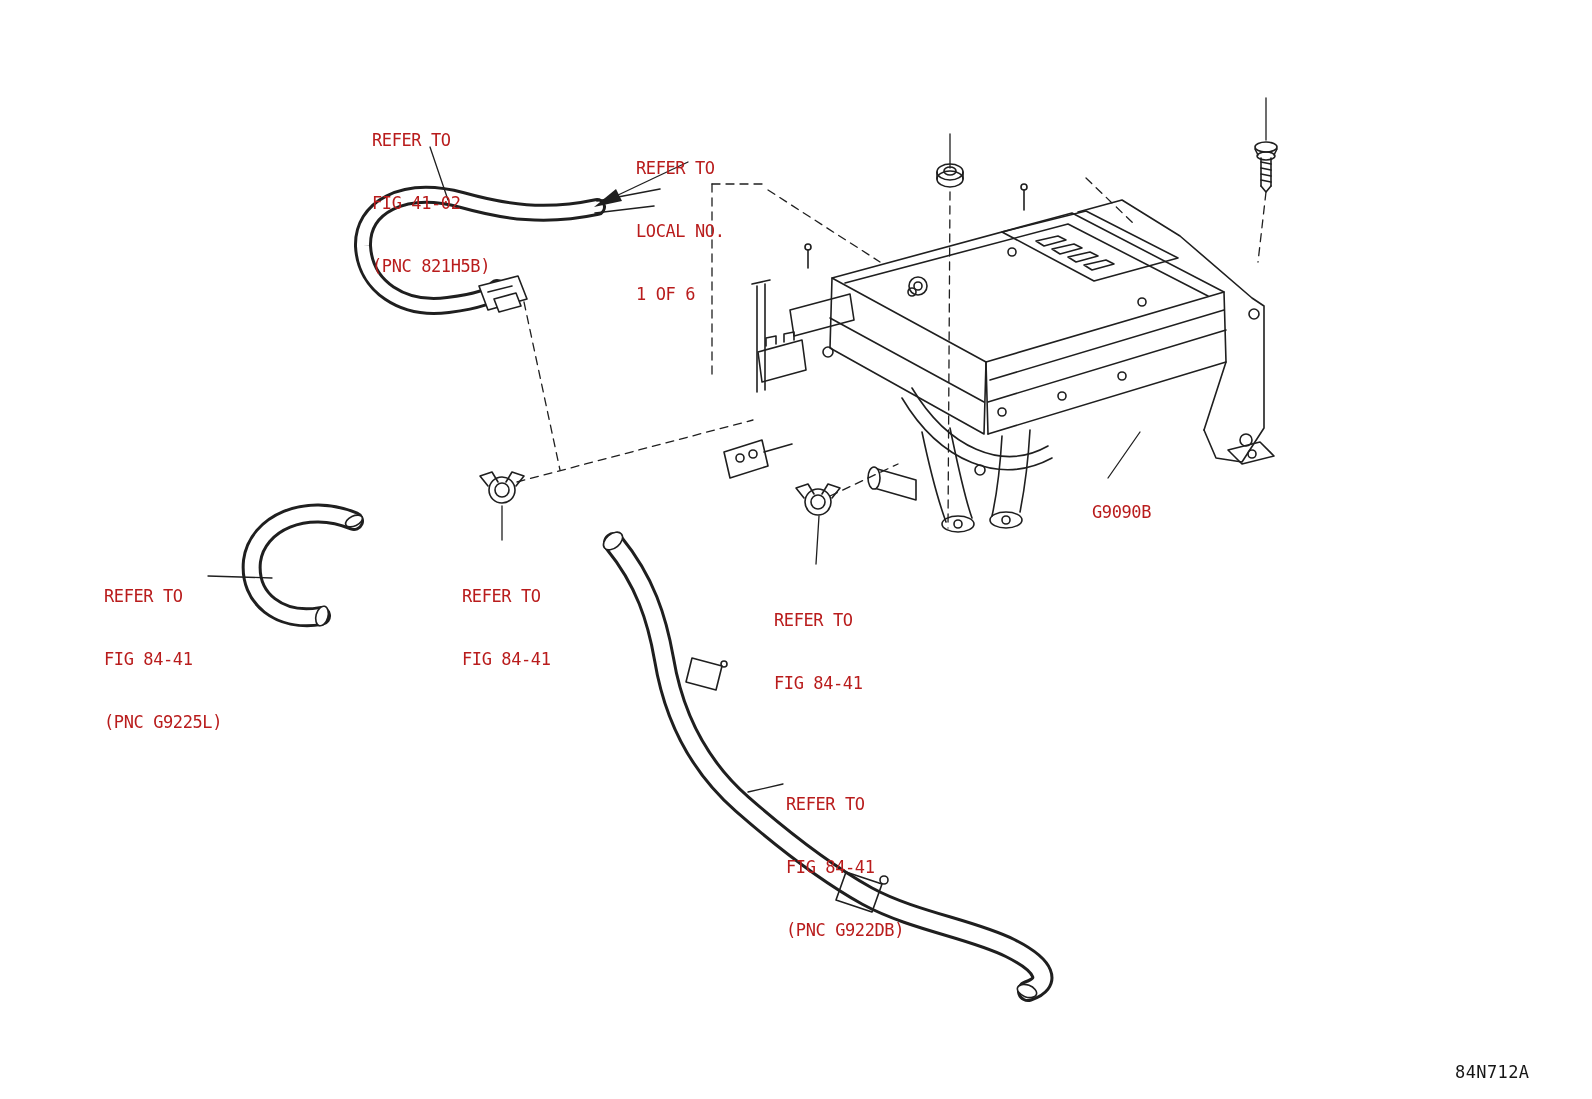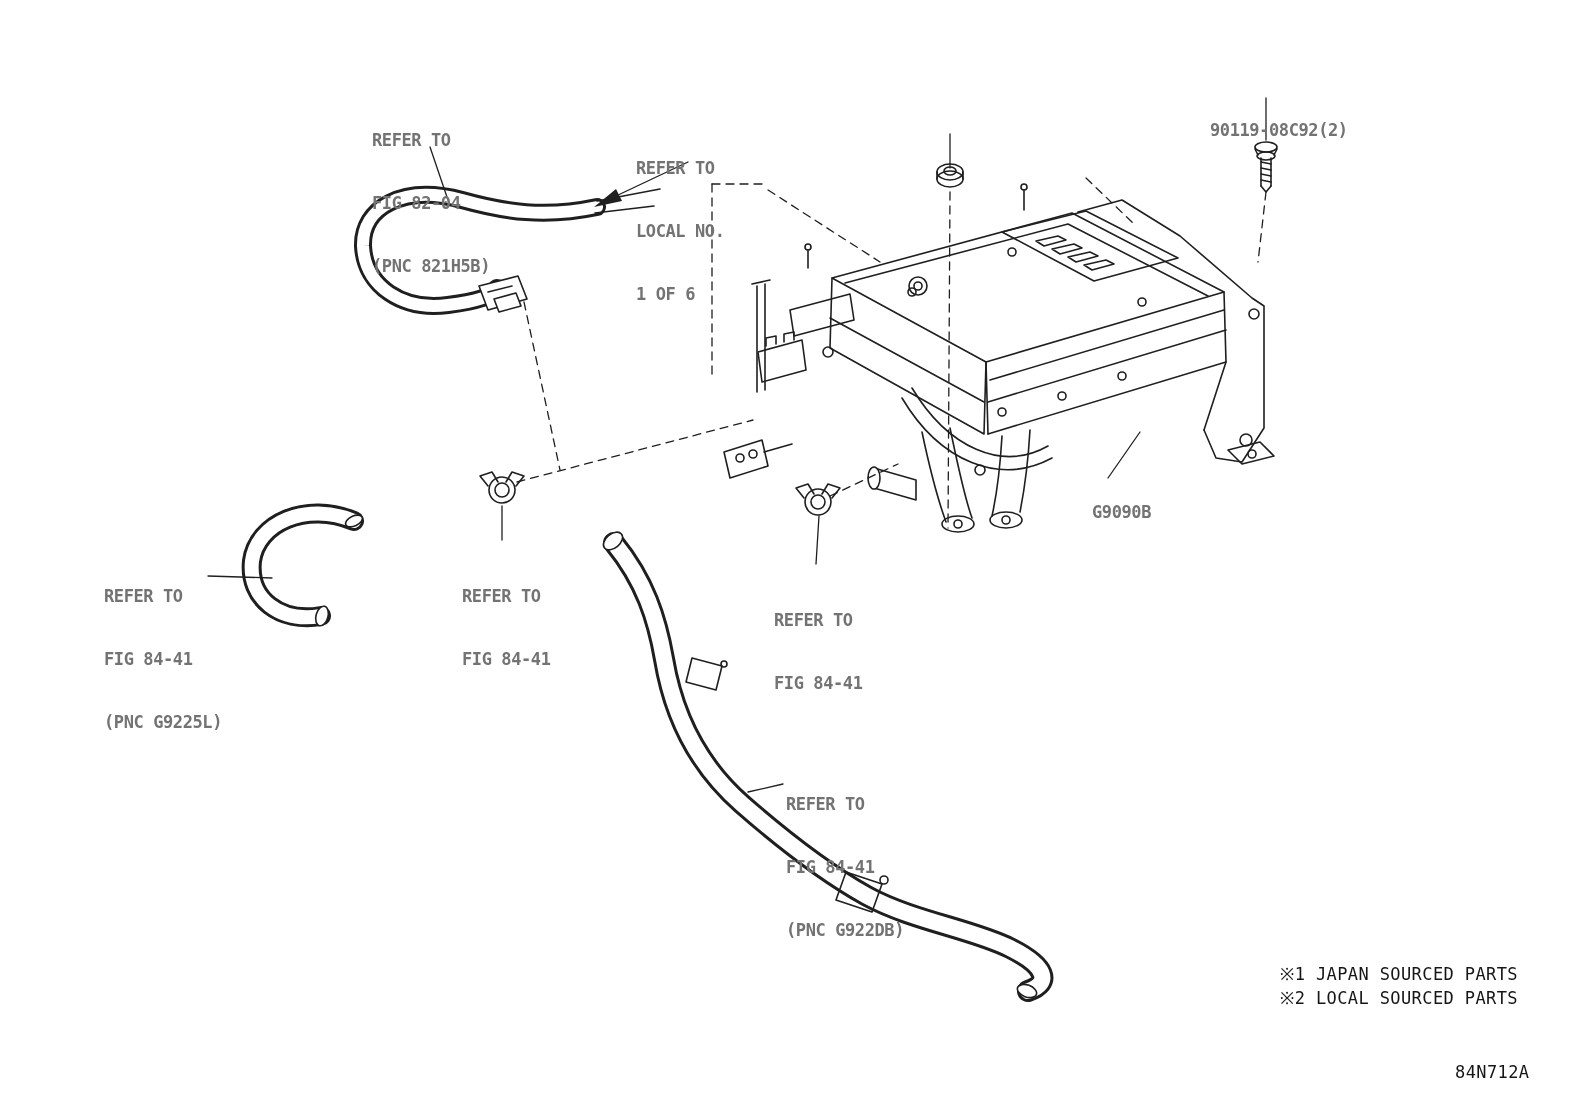--- a/index.html
+++ b/index.html
@@ -12,22 +12,21 @@
     color:#161616;
   }
   #stage { position:absolute; inset:0; }
   svg.art { position:absolute; left:0; top:0; display:block; }
   .label {
     position:absolute;
     font-size:17px;
     line-height:21px;
     letter-spacing:-0.4px;
     white-space:pre;
-    color:#737373;
-    font-weight:bold;
+    color:#b91c1c;
   }
   .label .ln { display:block; }
   .callout { font-size:17px; }
   .footnotes {
     position:absolute;
     font-size:17px;
     line-height:24px;
     letter-spacing:0.4px;
   }
   .drawno {
@@ -209,34 +208,31 @@
         <path d="M950,192 L948,528"></path>
         <path d="M1266,192 L1258,262"></path>
         <path d="M1086,178 L1134,224"></path>
       </g>
 
     </g>
   </svg>
 
   <div class="label" style="left:372px; top:88px;">
     <span class="ln">REFER TO</span>
-    <span class="ln">FIG 82-04</span>
+    <span class="ln">FIG 41-02</span>
     <span class="ln">(PNC 821H5B)</span>
   </div>
 
   <div class="label" style="left:636px; top:116px;">
     <span class="ln">REFER TO</span>
     <span class="ln">LOCAL NO.</span>
     <span class="ln">1 OF 6</span>
   </div>
 
 
-  <div class="label callout" style="left:1210px; top:78px;">
-    <span class="ln">90119-08C92(2)</span>
-  </div>
 
   <div class="label callout" style="left:1092px; top:460px;">
     <span class="ln">G9090B</span>
   </div>
 
   <div class="label" style="left:104px; top:544px;">
     <span class="ln">REFER TO</span>
     <span class="ln">FIG 84-41</span>
     <span class="ln">(PNC G9225L)</span>
   </div>
@@ -250,20 +246,16 @@
     <span class="ln">REFER TO</span>
     <span class="ln">FIG 84-41</span>
   </div>
 
   <div class="label" style="left:786px; top:752px;">
     <span class="ln">REFER TO</span>
     <span class="ln">FIG 84-41</span>
     <span class="ln">(PNC G922DB)</span>
   </div>
 
-  <div class="footnotes" style="left:1280px; top:962px;">
-    <div>※1 JAPAN SOURCED PARTS</div>
-    <div>※2 LOCAL SOURCED PARTS</div>
-  </div>
 
   <div class="drawno" style="left:1455px; top:1062px;">84N712A</div>
 
 </div>
 
 </body></html>

